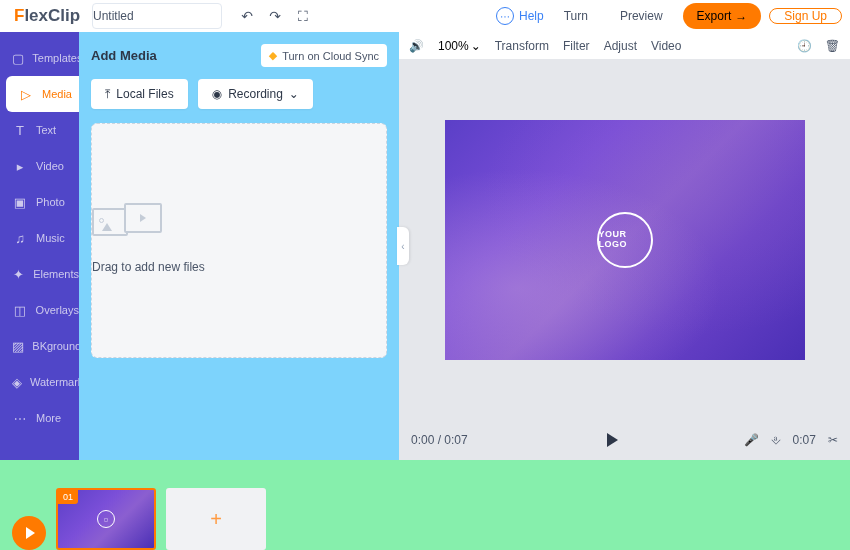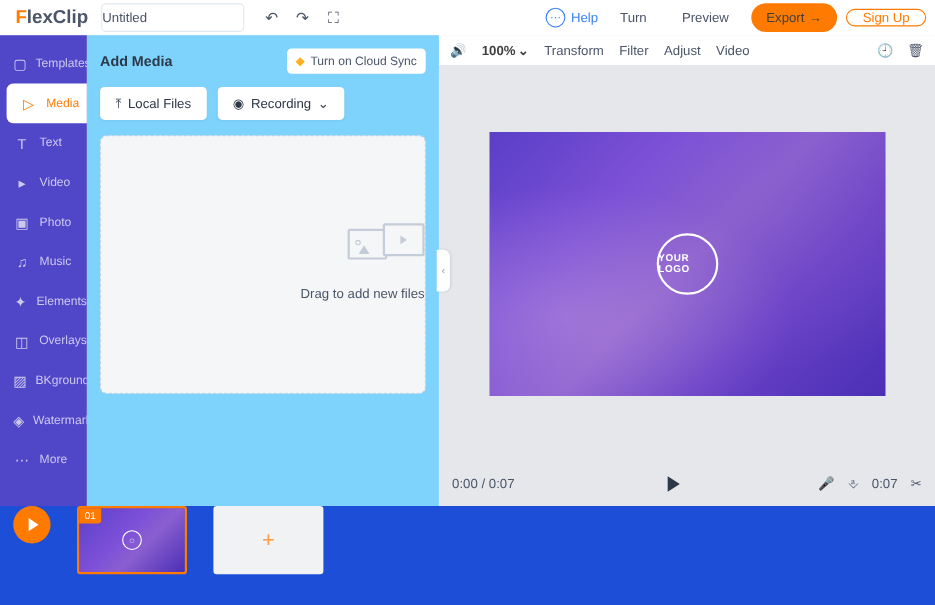--- a/index.html
+++ b/index.html
@@ -9,59 +9,59 @@
 .logo .f{color:#ff7a00}
 .logo .rest{color:#4a5568}
 .logo .c{color:#4a5568}
 .title-input{width:130px;height:26px;border:1px solid #e2e8f0;border-radius:4px;padding:0 0;font-size:12px;color:#4a5568}
 .history-btns{display:flex;gap:10px;margin-left:8px}
 .icon-btn{width:18px;height:18px;display:flex;align-items:center;justify-content:center;cursor:pointer;color:#4a5568;font-size:14px}
 .topbar-right{margin-left:auto;display:flex;gap:8px;align-items:center}
 .help-btn{display:flex;align-items:center;gap:5px;font-size:12px;color:#3b82f6;cursor:pointer}
 .help-btn .circ{width:18px;height:18px;border:1.5px solid #3b82f6;border-radius:50%;display:flex;align-items:center;justify-content:center;font-size:10px}
 .txt-btn{font-size:12px;color:#4a5568;padding:6px 12px;cursor:pointer;border-radius:14px}
-.export-btn{background:#ff7a00;color:#404040;font-size:12px;padding:6px 14px;border-radius:14px;cursor:pointer;display:flex;align-items:center;gap:4px}
+.export-btn{background:#ff7a00;color:#000000;font-size:12px;padding:6px 14px;border-radius:14px;cursor:pointer;display:flex;align-items:center;gap:4px}
 .signup-btn{border:1px solid #ff7a00;color:#ff7a00;font-size:12px;padding:0 14px;border-radius:14px;cursor:pointer}
 .main{display:flex;height:428px}
 .sidebar{width:79px;background:#5046c8;display:flex;flex-direction:column;padding-top:8px}
 .side-item{height:36px;display:flex;align-items:center;gap:8px;padding-left:12px;color:#cdc9ed;font-size:11px;cursor:pointer}
 .side-item.active{background:#fff;color:#ff7a00;border-radius:6px 0 0 6px;margin-left:6px}
 .side-item .si-icon{width:16px;height:16px;display:flex;align-items:center;justify-content:center;font-size:13px}
 .mid-panel{width:320px;background:#7dd3fc;padding:12px;position:relative}
 .mid-header{display:flex;align-items:center;justify-content:space-between;margin-bottom:12px}
 .mid-header h3{font-size:13px;font-weight:600;color:#2d3748}
 .cloud-sync{display:flex;align-items:center;gap:5px;font-size:11px;color:#4a5568;background:#fff;padding:5px 8px;border-radius:4px;cursor:pointer}
 .cloud-sync .dia{color:#ffb020;font-size:11px}
 .mid-btns{display:flex;gap:10px;margin-bottom:14px}
 .mid-btn{background:#fff;border:none;border-radius:4px;padding:8px 14px;font-size:12px;color:#2d3748;display:flex;align-items:center;gap:6px;cursor:pointer;box-shadow:0 1px 2px rgba(0,0,0,0.05)}
-.drop-zone{border:1.5px dashed #cbd5e0;border-radius:6px;height:235px;display:flex;flex-direction:column;align-items:flex-end;justify-content:center;gap:24px;background:#f5f6f8}
+.drop-zone{border:1.5px dashed #cbd5e0;border-radius:6px;height:235px;display:flex;flex-direction:column;align-items:flex-start;justify-content:center;gap:24px;background:#f5f6f8}
 .dz-graphic{display:flex;align-items:center;gap:2px;opacity:0.5}
 .dz-img{width:36px;height:28px;border:2px solid #94a3b8;border-radius:2px;display:flex;align-items:flex-end;padding:3px}
 .dz-mount{width:0;height:0;border-left:5px solid transparent;border-right:5px solid transparent;border-bottom:8px solid #94a3b8}
 .dz-sun{width:5px;height:5px;border:1.5px solid #94a3b8;border-radius:50%;position:relative;top:-8px;left:2px}
 .dz-vid{width:38px;height:30px;border:2px solid #94a3b8;border-radius:2px;display:flex;align-items:center;justify-content:center;margin-left:-6px;margin-top:-8px;background:#f5f6f8}
 .dz-play{width:0;height:0;border-top:4px solid transparent;border-bottom:4px solid transparent;border-left:6px solid #94a3b8}
 .dz-text{font-size:12px;color:#4a5568}
 .collapse-handle{position:absolute;right:-10px;top:50%;transform:translateY(-50%);width:12px;height:38px;background:#fff;border-radius:0 6px 6px 0;display:flex;align-items:center;justify-content:center;font-size:10px;color:#94a3b8;cursor:pointer;box-shadow:1px 0 3px rgba(0,0,0,0.1)}
 .preview-panel{flex:1;background:#e5e7eb;display:flex;flex-direction:column}
 .preview-toolbar{height:28px;display:flex;align-items:center;padding:0 10px;gap:14px;background:#fff;border-bottom:1px solid #e5e7eb}
 .pt-item{font-size:12px;color:#4a5568;cursor:pointer}
-.pt-zoom{display:flex;align-items:flex-end;gap:2px;font-size:12px;color:#404040;font-weight:700}
+.pt-zoom{display:flex;align-items:flex-end;gap:2px;font-size:12px;color:#000000;font-weight:400}
 .pt-right{margin-left:auto;display:flex;gap:12px}
 .canvas-area{flex:1;display:flex;align-items:center;justify-content:center;padding:20px}
 .canvas{width:360px;height:240px;background:linear-gradient(135deg,#5b3fc7 0%,#7b4fd8 30%,#8b5fd0 50%,#6b42c8 70%,#4a2fb5 100%);position:relative;display:flex;align-items:center;justify-content:center}
 .canvas::before{content:"";position:absolute;inset:0;background:radial-gradient(ellipse at 20% 70%,rgba(200,160,220,0.4) 0%,transparent 50%),radial-gradient(ellipse at 70% 30%,rgba(140,100,200,0.3) 0%,transparent 60%)}
 .logo-circle{width:56px;height:56px;border:2px solid #fff;border-radius:50%;display:flex;flex-direction:column;align-items:flex-start;justify-content:center;z-index:2}
 .logo-circle span{color:#fff;font-size:9px;font-weight:700;letter-spacing:0.5px;line-height:1.1}
 .player-bar{height:40px;display:flex;align-items:center;padding:0 12px;gap:12px;font-size:12px;color:#4a5568}
 .play-icon{width:0;height:0;border-top:7px solid transparent;border-bottom:7px solid transparent;border-left:11px solid #2d3748;cursor:pointer;margin:0 auto}
 .pb-left{min-width:70px}
 .pb-center{flex:1;display:flex;justify-content:center}
 .pb-right{display:flex;align-items:center;gap:12px}
-.timeline{height:90px;background:#1d4ed8;display:flex;align-items:flex-start;padding:0 12px;gap:24px}
+.timeline{height:90px;background:#86efac;display:flex;align-items:flex-end;padding:0 12px;gap:10px}
 .tl-play{width:34px;height:34px;background:#ff7a00;border-radius:50%;display:flex;align-items:center;justify-content:center;cursor:pointer}
 .tl-play-tri{width:0;height:0;border-top:6px solid transparent;border-bottom:6px solid transparent;border-left:9px solid #fff;margin-left:2px}
 .clip{width:100px;height:62px;border:2px solid #ff7a00;border-radius:3px;background:linear-gradient(135deg,#5b3fc7 0%,#7b4fd8 40%,#8b5fd0 60%,#4a2fb5 100%);position:relative;cursor:pointer}
 .clip-num{position:absolute;top:0;left:0;background:#ff7a00;color:#fff;font-size:9px;padding:2px 5px;border-radius:0 0 3px 0}
 .clip-logo{position:absolute;top:50%;left:50%;transform:translate(-50%,-50%);width:18px;height:18px;border:1px solid #fff;border-radius:50%;display:flex;align-items:center;justify-content:center}
 .clip-logo span{color:#fff;font-size:4px}
 .add-clip{width:100px;height:62px;background:#f1f2f4;display:flex;align-items:center;justify-content:center;font-size:20px;color:#ff9a40;cursor:pointer;border-radius:3px}
 </style>
 </head>
 <body>

